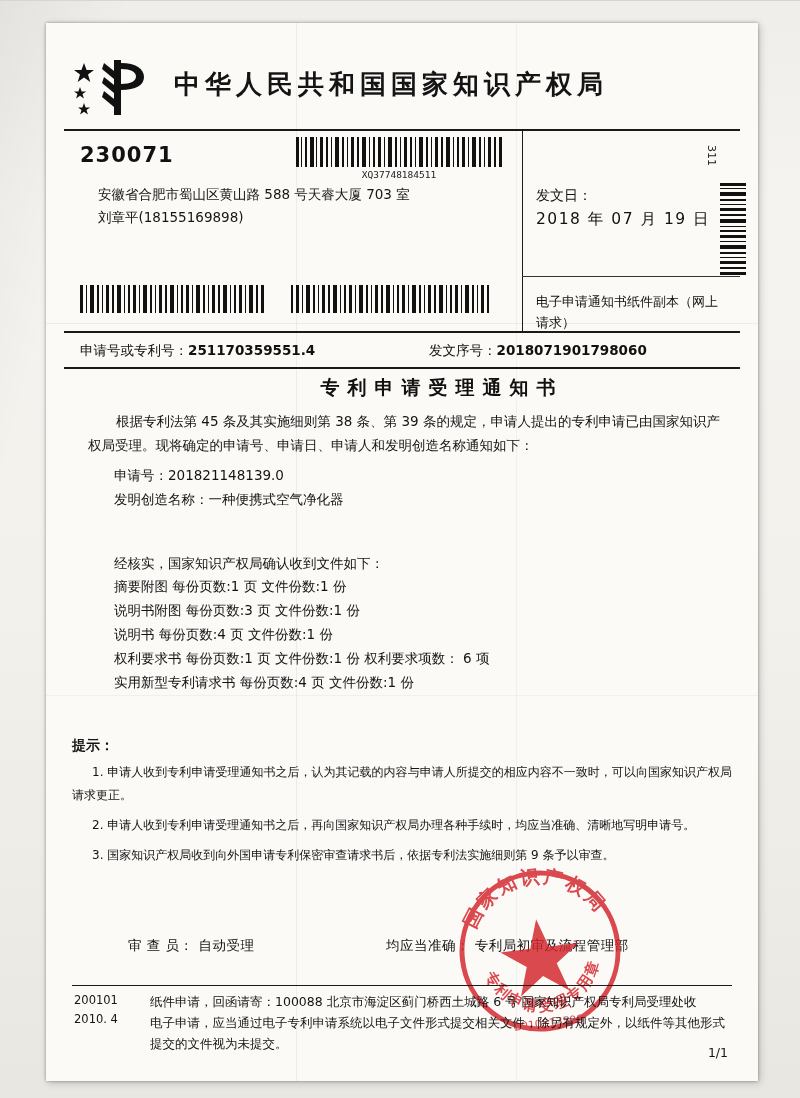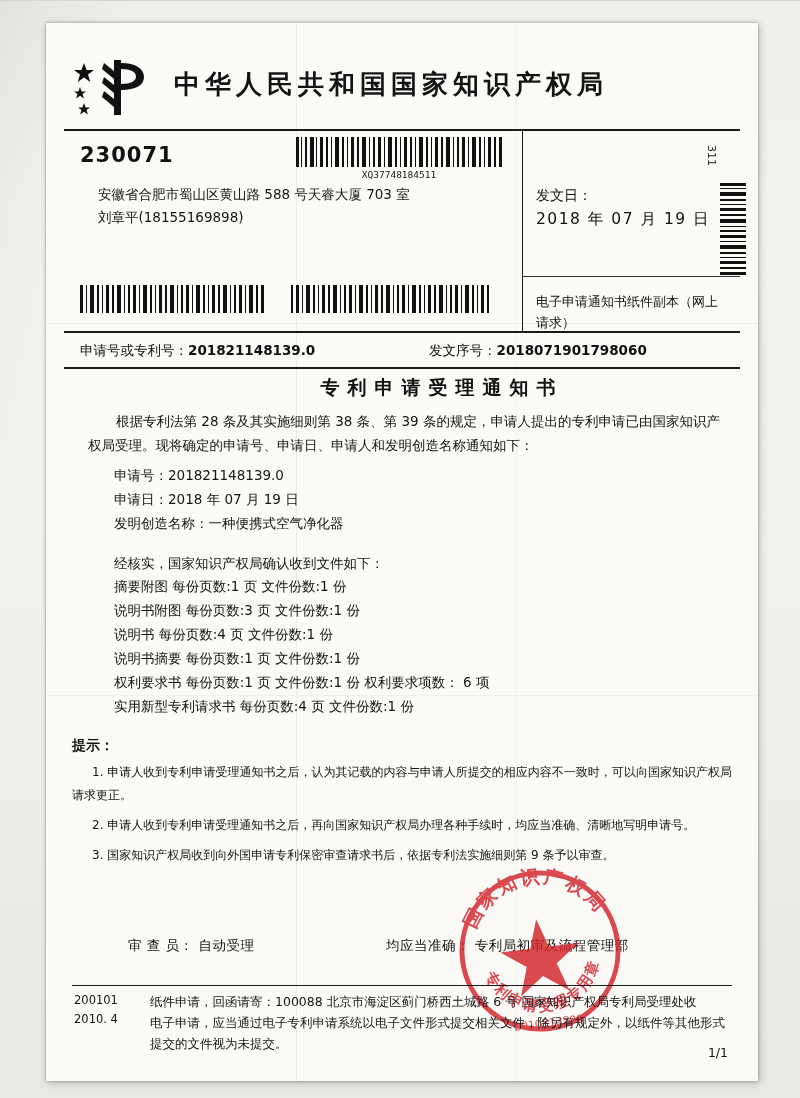--- a/index.html
+++ b/index.html
@@ -494,45 +494,43 @@
     <div class="vline" style="left:476px; top:106px; height:202px;"></div>
     <div class="send-label">发文日：</div>
     <div class="send-date">2018 年 07 月 19 日</div>
     <div class="rule thin" style="left:476px; top:253px; width:218px;"></div>
     <div class="copy-note">电子申请通知书纸件副本（网上请求）</div>
 
     <div class="rule" style="top:308px;"></div>
 
     <div class="numrow">
       <div class="num-left">
-        <span>申请号或专利号：</span><b class="val">201821148139.0</b>
+        <span>申请号或专利号：</span><b class="val">251170359551.4</b>
       </div>
       <div class="num-right">
         <span>发文序号：</span><b class="val">2018071901798060</b>
       </div>
     </div>
     <div class="rule" style="top:344px;"></div>
 
     <div class="doc-title">专利申请受理通知书</div>
 
-    <div class="para indent" style="top:386px;">根据专利法第 28 条及其实施细则第 38 条、第 39 条的规定，申请人提出的专利申请已由国家知识产权局受理。现将确定的申请号、申请日、申请人和发明创造名称通知如下：</div>
+    <div class="para indent" style="top:386px;">根据专利法第 45 条及其实施细则第 38 条、第 39 条的规定，申请人提出的专利申请已由国家知识产权局受理。现将确定的申请号、申请日、申请人和发明创造名称通知如下：</div>
 
     <div class="list" style="top:440px;">
       <div>申请号：201821148139.0</div>
-      <div>申请日：2018 年 07 月 19 日</div>
       <div>发明创造名称：一种便携式空气净化器</div>
     </div>
 
     <div class="list" style="top:528px;">经核实，国家知识产权局确认收到文件如下：</div>
 
     <div class="list" style="top:551px;">
       <div>摘要附图 每份页数:1 页 文件份数:1 份</div>
       <div>说明书附图 每份页数:3 页 文件份数:1 份</div>
       <div>说明书 每份页数:4 页 文件份数:1 份</div>
-      <div>说明书摘要 每份页数:1 页 文件份数:1 份</div>
       <div>权利要求书 每份页数:1 页 文件份数:1 份 权利要求项数： 6 项</div>
       <div>实用新型专利请求书 每份页数:4 页 文件份数:1 份</div>
     </div>
 
     <div class="tips-head">提示：</div>
     <div class="tips" style="top:738px;">
       <div class="tip-item">1. 申请人收到专利申请受理通知书之后，认为其记载的内容与申请人所提交的相应内容不一致时，可以向国家知识产权局请求更正。</div>
       <div class="tip-item">2. 申请人收到专利申请受理通知书之后，再向国家知识产权局办理各种手续时，均应当准确、清晰地写明申请号。</div>
       <div class="tip-item">3. 国家知识产权局收到向外国申请专利保密审查请求书后，依据专利法实施细则第 9 条予以审查。</div>
     </div>

